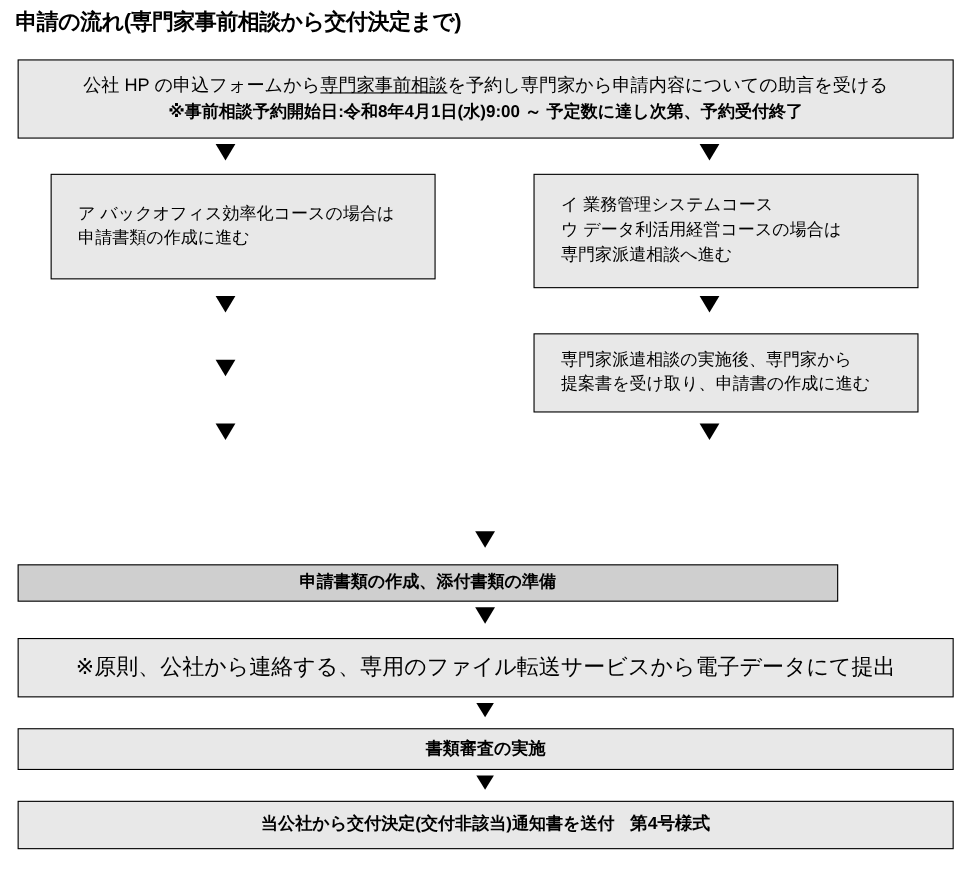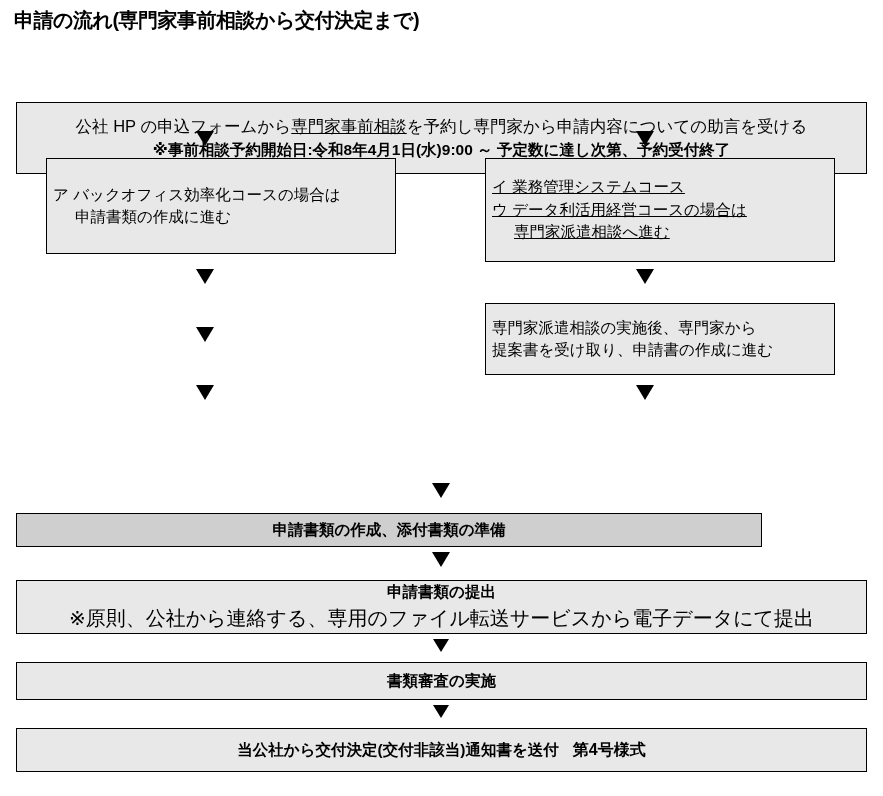--- a/index.html
+++ b/index.html
@@ -48,29 +48,29 @@
     background: #cfcfcf;
   }
   .box .line {
     display: block;
     white-space: nowrap;
     line-height: 1.45;
   }
   .center .line { text-align: center; }
   .left-align .line { text-align: left; }
 
-  .fs16 { font-size: 16.5px; margin-top: 48px; }
+  .fs16 { font-size: 16.5px; }
   .fs15 { font-size: 15.5px; }
   .fs14 { font-size: 20px; }
   .fs13 { font-size: 13.5px; }
   .bold { font-weight: bold; }
   .under { text-decoration: underline; }
   .ital  { font-weight: bold; font-size: 16px; }
-  .indent1 { padding-left: 26px; margin-left: 22px; }
-  .pad-l { padding-left: 6px; }
+  .indent1 { padding-left: 26px; }
+  .pad-l { padding-left: 24px; }
   .mono-url { letter-spacing: 0px; }
 
   
   .arrow {
     position: absolute;
     width: 0;
     height: 0;
     border-left: 9px solid transparent;
     border-right: 9px solid transparent;
     border-top: 15px solid #000000;
@@ -96,21 +96,21 @@
   </div>
 
   <div class="arrow" style="left:196px; top:131px;"></div>
   <div class="arrow" style="left:636px; top:131px;"></div>
 
   <div class="box left-align fs15" style="left:46px; top:158px; width:350px; height:96px;">
     <span class="line pad-l">ア バックオフィス効率化コースの場合は</span>
     <span class="line pad-l indent1">申請書類の作成に進む</span>
   </div>
 
-  <div class="box left-align fs15" style="left:485px; top:158px; width:350px; height:104px;text-decoration:underline;">
+  <div class="box left-align fs15" style="left:485px; top:158px; width:350px; height:104px;">
     <span class="line pad-l">イ 業務管理システムコース</span>
     <span class="line pad-l">ウ データ利活用経営コースの場合は</span>
     <span class="line pad-l indent1">専門家派遣相談へ進む</span>
   </div>
 
   <div class="arrow" style="left:636px; top:269px;"></div>
 
   <div class="box left-align fs15" style="left:485px; top:303px; width:350px; height:72px;">
     <span class="line pad-l">専門家派遣相談の実施後、専門家から</span>
     <span class="line pad-l">提案書を受け取り、申請書の作成に進む</span>
@@ -125,21 +125,20 @@
 
   <div class="arrow" style="left:432px; top:483px;"></div>
 
   <div class="box dark center fs15 bold" style="left:16px; top:513px; width:746px; height:34px;">
     <span class="line">申請書類の作成、添付書類の準備</span>
   </div>
 
   <div class="arrow" style="left:432px; top:552px;"></div>
 
   <div class="box center fs15" style="left:16px; top:580px; width:851px; height:54px;">
-    <span class="line bold">申請書類の提出</span>
     <span class="line fs14">※原則、公社から連絡する、専用のファイル転送サービスから電子データにて提出</span>
   </div>
 
   <div class="arrow small" style="left:433px; top:639px;"></div>
 
   <div class="box center fs15 bold" style="left:16px; top:662px; width:851px; height:38px;">
     <span class="line">書類審査の実施</span>
   </div>
 
   <div class="arrow small" style="left:433px; top:705px;"></div>

